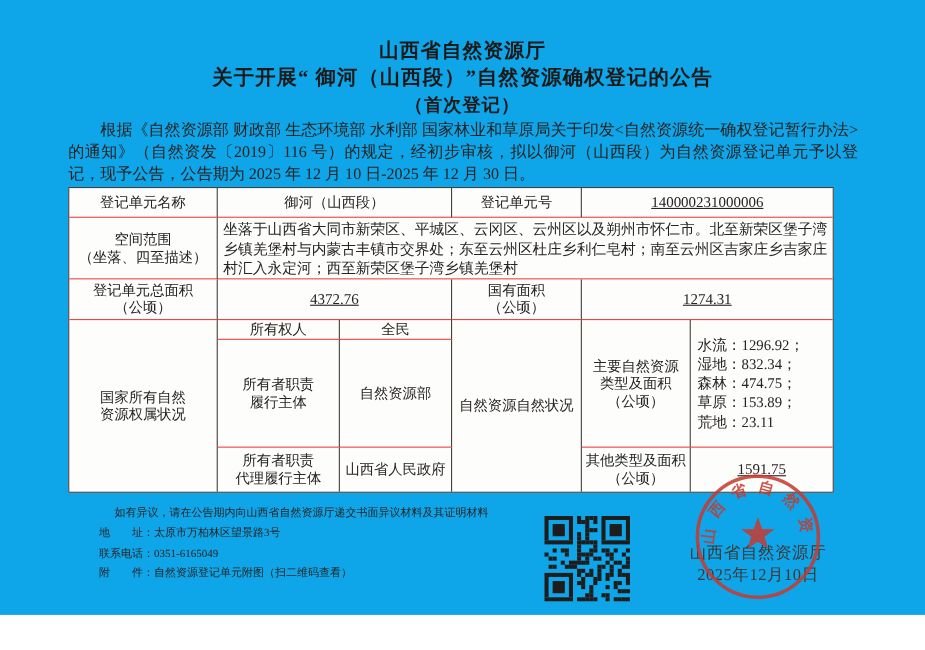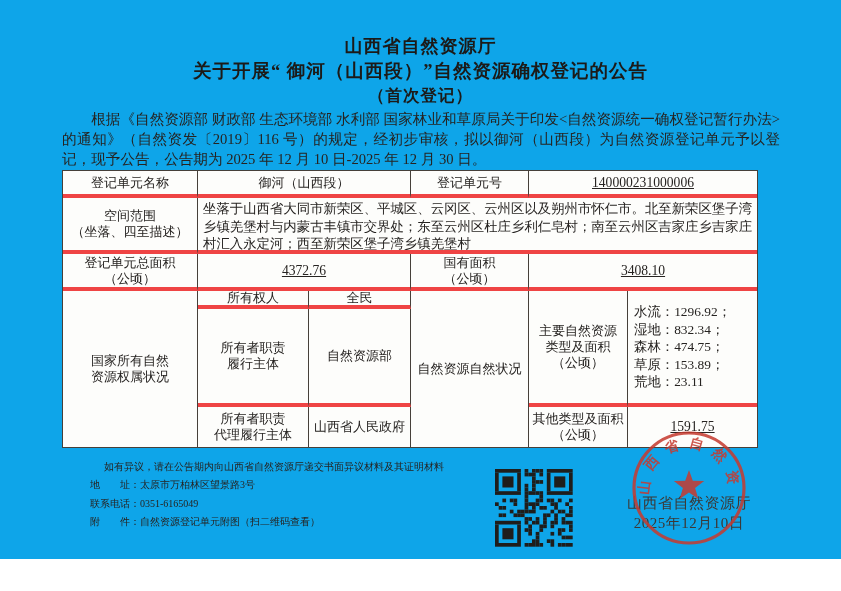--- a/index.html
+++ b/index.html
@@ -24,21 +24,21 @@
   
   .t{
     position:absolute;left:62px;top:170px;width:696px;height:278px;
     display:grid;
     grid-template-columns:135px 111px 102px 118px 99px 1fr;
     grid-template-rows:27px 56px 37px 18px 72px 26px 1fr;
     border:1.6px solid #46403a;box-sizing:border-box;
     background:#fdfdfb;
   }
   .c{
-    border-right:1px solid #46403a;border-bottom:4px solid #ef4444;
+    border-right:1px solid #46403a;border-bottom:1px solid #ef4444;
     display:flex;flex-direction:column;align-items:center;justify-content:center;
     text-align:center;font-size:13px;line-height:16px;padding:1px 3px;
     box-sizing:border-box;overflow:hidden;color:#262321;
   }
   .c.nr{border-right:none}
   .c.nb{border-bottom:none}
   .c .ln{display:block;}
   .spatial-val{
     align-items:flex-start;justify-content:flex-start;text-align:justify;
     padding:2px 5px;font-size:13.4px;line-height:17.6px;
@@ -92,21 +92,21 @@
 
     <div class="c" style="grid-area:3/1/4/2">
       <span class="ln">登记单元总面积</span>
       <span class="ln">（公顷）</span>
     </div>
     <div class="c num" style="grid-area:3/2/4/4">4372.76</div>
     <div class="c" style="grid-area:3/4/4/5">
       <span class="ln">国有面积</span>
       <span class="ln">（公顷）</span>
     </div>
-    <div class="c nr num" style="grid-area:3/5/4/7">3408.10</div>
+    <div class="c nr num" style="grid-area:3/5/4/7">1274.31</div>
 
     <div class="c nb" style="grid-area:4/1/8/2">
       <span class="ln">国家所有自然</span>
       <span class="ln">资源权属状况</span>
     </div>
 
     <div class="c" style="grid-area:4/2/5/3">所有权人</div>
     <div class="c" style="grid-area:4/3/5/4">全民</div>
 
     <div class="c" style="grid-area:5/2/7/3">

